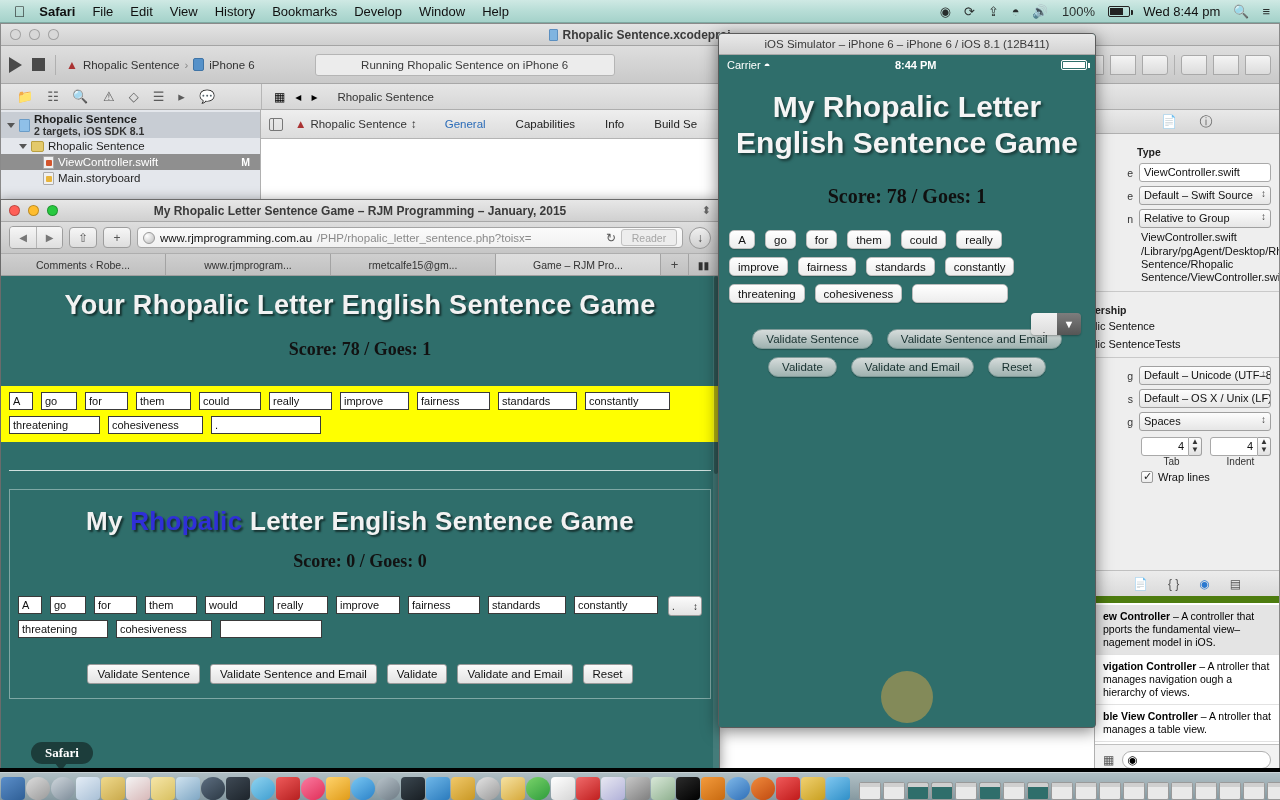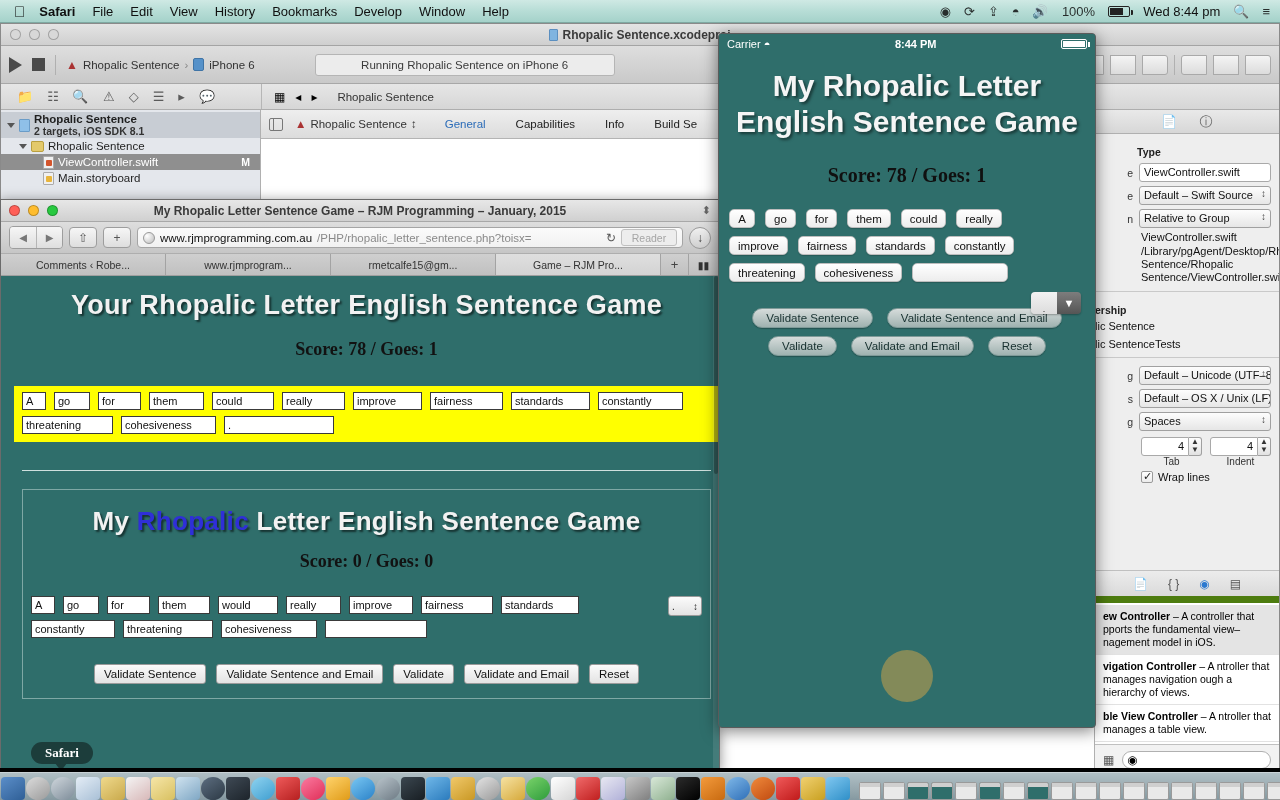--- a/index.html
+++ b/index.html
@@ -152,21 +152,21 @@
   .urlbar .host{color:#111;}
   .urlbar .rest{color:#8a8a8a;}
   .urlbar .reload{margin-left:auto;color:#555;font-size:12px;}
   .readerbtn{width:56px;height:17px;border:1px solid #c0c0c0;border-radius:3px;color:#a5a5a5;font-size:10.5px;display:flex;align-items:center;justify-content:center;background:#ededed;}
   .dlbtn{width:22px;height:22px;border-radius:50%;background:linear-gradient(to bottom,#f0f0f0,#cfcfcf);border:1px solid #999;display:flex;align-items:center;justify-content:center;font-size:12px;color:#444;}
   .sf-tabs{height:22px;background:linear-gradient(to bottom,#c9c9c9,#bdbdbd);border-bottom:1px solid #9f9f9f;display:flex;align-items:stretch;}
   .sf-tab{flex:1;border-right:1px solid #a3a3a3;display:flex;align-items:center;justify-content:center;font-size:10.5px;color:#333;background:linear-gradient(to bottom,#cfcfcf,#c0c0c0);}
   .sf-tab.active{background:linear-gradient(to bottom,#dfdfdf,#d3d3d3);}
   .sf-tab.plus{flex:0 0 28px;font-size:13px;color:#444;}
   .sf-tab.show{flex:0 0 30px;}
-  .sf-page{height:calc(572px - 22px - 32px - 22px);background:#2f6e6b;overflow:hidden;position:relative;padding-left:13px;}
+  .sf-page{height:calc(572px - 22px - 32px - 22px);background:#2f6e6b;overflow:hidden;position:relative;}
 
   .pg-title{ text-align:center; font-weight:bold; font-size:27px; color:#f2f2f2;
     text-shadow:2px 2px 2px rgba(0,0,0,.55); padding-top:14px; letter-spacing:.3px;
     font-family:"Liberation Sans", sans-serif;}
   .pg-title .blue{color:#2f2fd8;}
   .pg-score{ text-align:center; font-weight:bold; font-size:18px; color:#121212; font-family:"Liberation Serif", serif; margin-top:18px;}
   .yellow-band{background:#ffff00;margin-top:26px;padding:6px 8px 8px 8px;}
   .wordrow{display:flex;flex-wrap:wrap;gap:6px 8px;}
   .wbox{height:18px;background:#fff;border:1px solid #3a3a3a;font-size:11px;padding:1px 3px;line-height:15px;color:#111;overflow:hidden;white-space:nowrap;}
   .hr-line{height:1px;background:#cfe0de;margin:28px 8px 0 8px;}
@@ -537,20 +537,21 @@
     </div>
 
     <div class="safari-badge">Safari</div>
     <div class="pg-scrollbar">
         <i></i>
       </div>
   </div>
 </div>
 
 <div id="sim">
+  <div class="sim-title">iOS Simulator – iPhone 6 – iPhone 6 / iOS 8.1 (12B411)</div>
   <div class="sim-status">
     <span><span>Carrier</span> <span>◓</span></span>
     <span class="mid">8:44 PM</span>
     <span class="sim-batt">
         <i></i>
       </span>
   </div>
   <div class="sim-screen">
     <div class="sim-h1">
       <div>My Rhopalic Letter</div>

